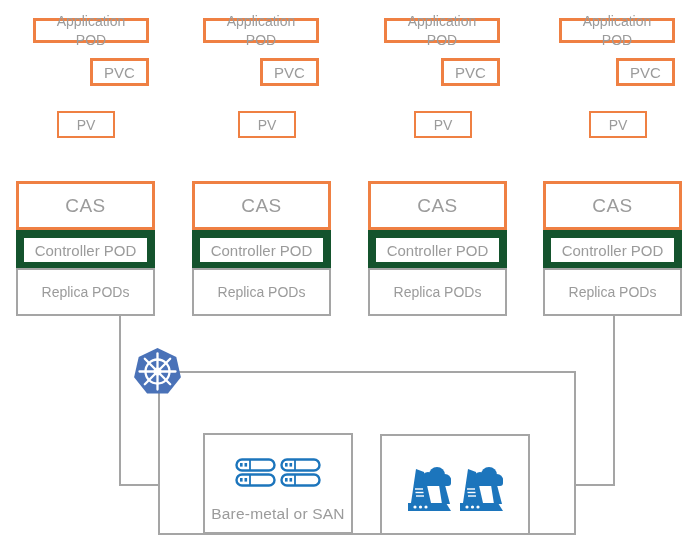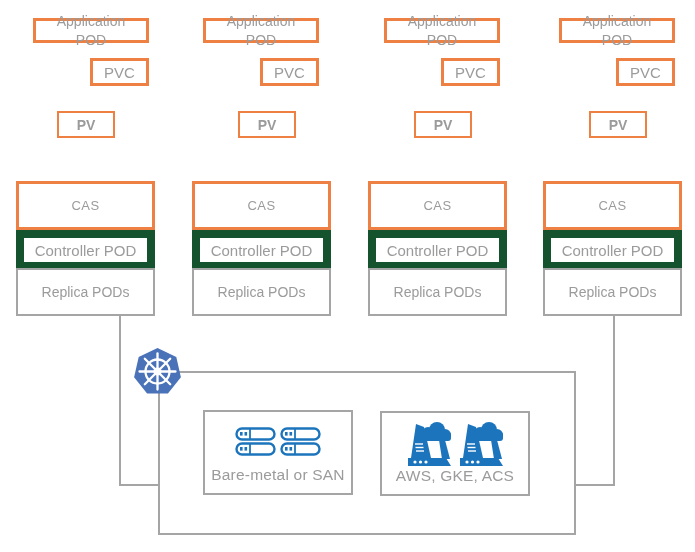--- a/index.html
+++ b/index.html
@@ -10,42 +10,42 @@
   .box{
     position:absolute;box-sizing:border-box;background:#ffffff;
     display:flex;align-items:center;justify-content:center;text-align:center;
     color:#9b9b9b;
   }
   .orange{border:3px solid #ef8043;}
   .orange-thin{border:2.5px solid #ef8043;}
 
   .app-pod{width:116px;height:25px;font-size:14px;line-height:1.3;padding:0 15px;}
   .pvc{width:59px;height:28px;font-size:15px;}
-  .pv{width:58px;height:27px;font-size:14px;font-weight:bold;}
+  .pv{width:58px;height:27px;font-size:14px;}
 
   .stack{position:absolute;top:181px;width:139px;}
   .stack .cell{
     box-sizing:border-box;background:#fff;display:flex;align-items:center;justify-content:center;
     color:#9b9b9b;text-align:center;
   }
-  .cas{height:49px;border:3px solid #ef8043;font-size:13px;letter-spacing:.5px;}
+  .cas{height:49px;border:3px solid #ef8043;font-size:19px;letter-spacing:.5px;}
   .ctrl{height:40px;border:8px solid #14532d;font-size:15px;}
   .repl{height:48px;border:2px solid #a5a5a5;margin-top:-2px;font-size:14px;}
 
   .vline,.hline{position:absolute;background:#a5a5a5;}
   .vline{width:2px;}
   .hline{height:2px;}
 
   .bigrect{
     position:absolute;left:158px;top:371px;width:418px;height:164px;
     box-sizing:border-box;border:2px solid #a5a5a5;background:#fff;
   }
   .infra{
-    position:absolute;box-sizing:border-box;width:150px;height:85px;border:2px solid #a5a5a5;
-    background:#fff;display:flex;flex-direction:column;align-items:center;justify-content:flex-end;
+    position:absolute;box-sizing:border-box;width:150px;height:101px;border:2px solid #a5a5a5;
+    background:#fff;display:flex;flex-direction:column;align-items:center;justify-content:flex-end;margin-top:23px;
   }
   .infra .iconwrap{flex:1;display:flex;align-items:center;justify-content:center;gap:8px;padding-top:6px;}
   .infra .lbl{color:#9b9b9b;font-size:15.5px;letter-spacing:.2px;padding-bottom:9px;white-space:nowrap;}
   .k8s{position:absolute;left:132px;top:346px;width:51px;height:51px;}
 </style>
 </head>
 <body>
 
 <div class="canvas">
 
@@ -224,16 +224,15 @@
           <line x1="8.5" y1="27.5" x2="16.5" y2="27.5"></line>
           <line x1="9" y1="31" x2="17" y2="31"></line>
         </g>
         <g fill="#ffffff">
           <circle cx="8" cy="42" r="1.6"></circle>
             <circle cx="13.5" cy="42" r="1.6"></circle>
             <circle cx="19" cy="42" r="1.6"></circle>
         </g>
       </svg>
     </div>
-    <div class="lbl">AWS, GKE, ACS</div>
   </div>
 
 </div>
 
 </body></html>

